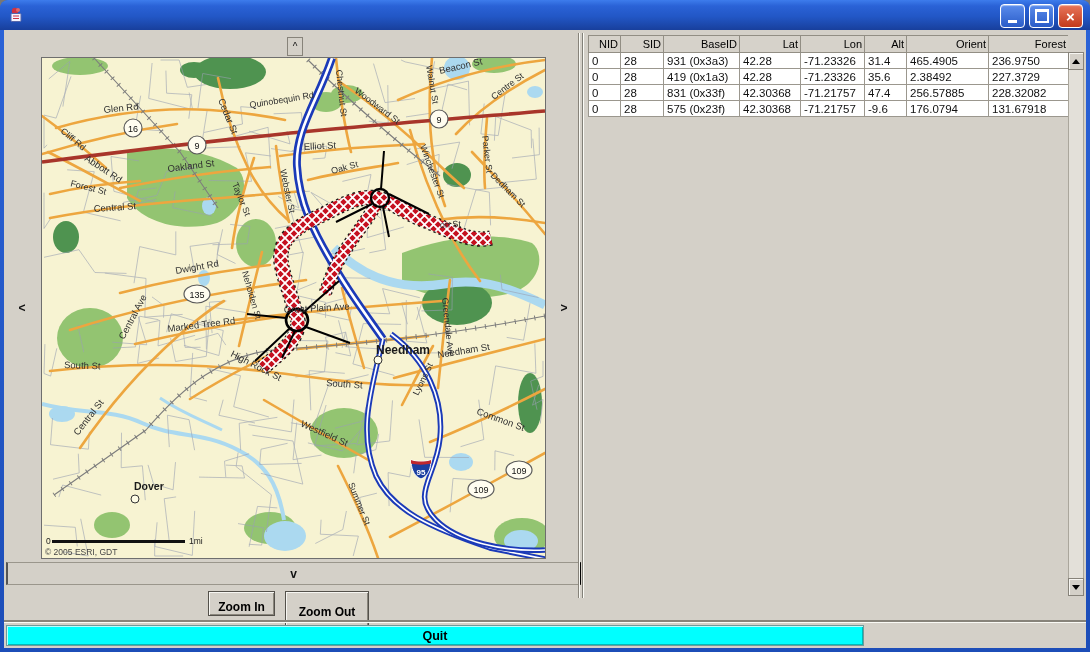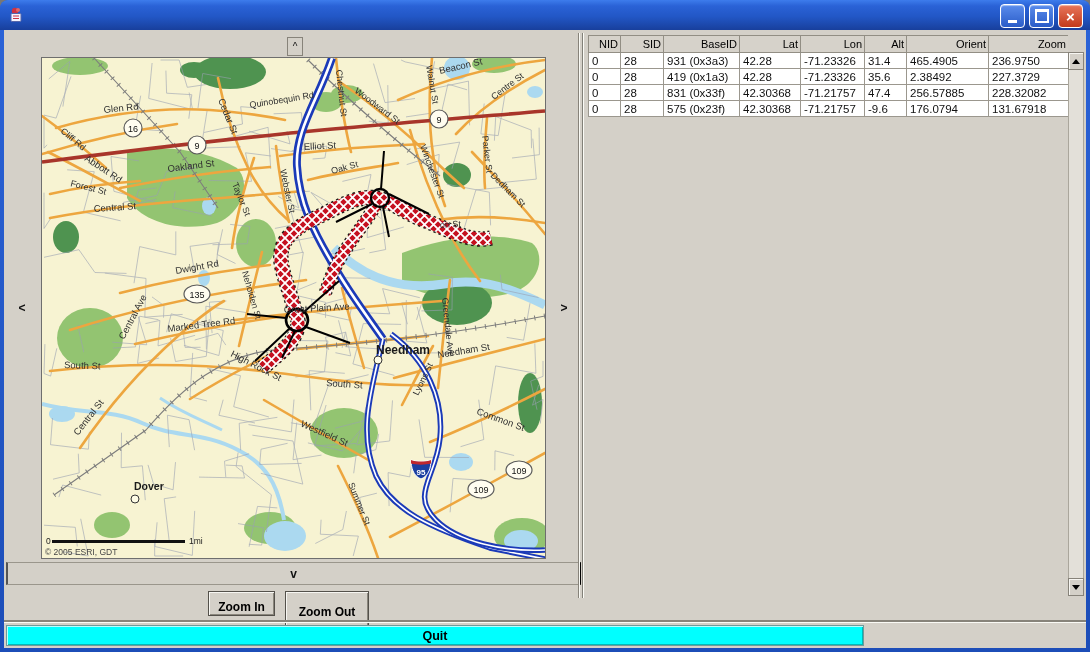--- a/index.html
+++ b/index.html
@@ -431,21 +431,21 @@
         </colgroup>
       <thead>
           <tr id="theadrow">
             <th>NID</th>
             <th>SID</th>
             <th>BaseID</th>
             <th>Lat</th>
             <th>Lon</th>
             <th>Alt</th>
             <th>Orient</th>
-            <th>Zoom</th>
+            <th>Forest</th>
           </tr>
         </thead>
       <tbody id="tbody">
           <tr>
             <td>0</td>
             <td>28</td>
             <td>931 (0x3a3)</td>
             <td>42.28</td>
             <td>-71.23326</td>
             <td>31.4</td>

